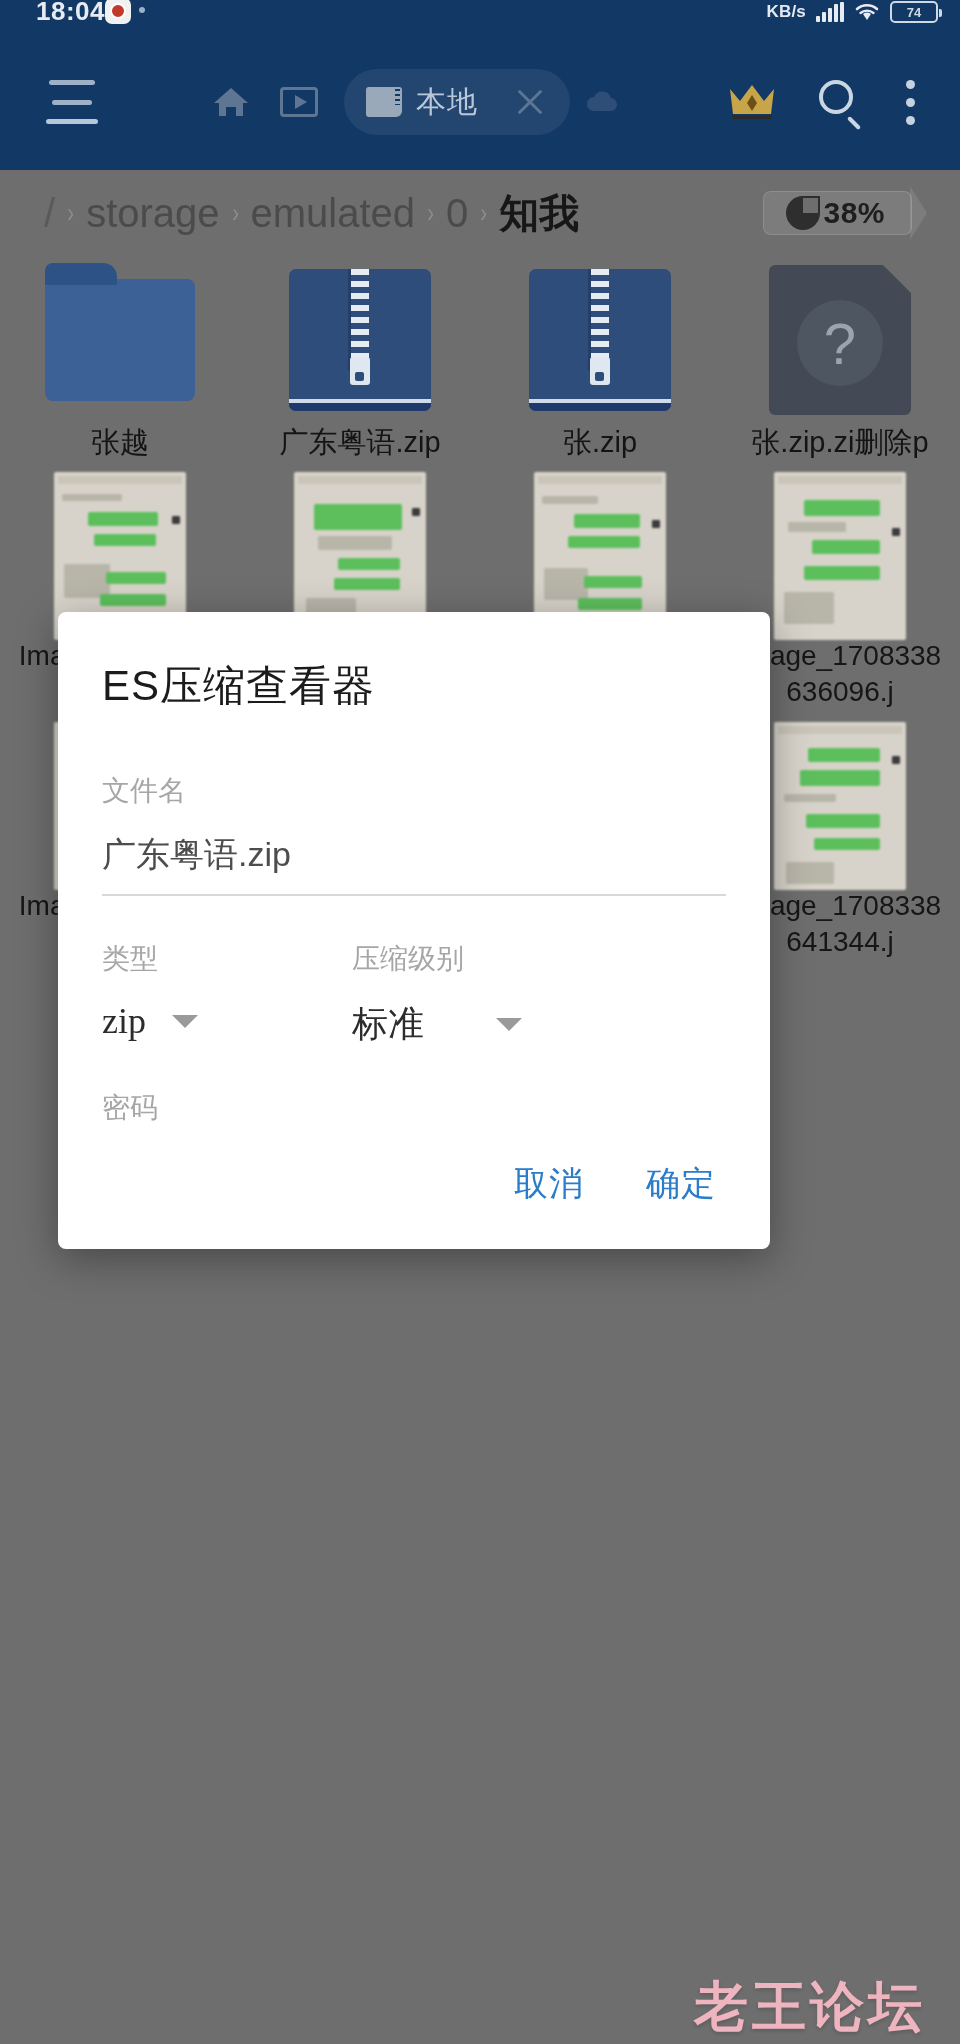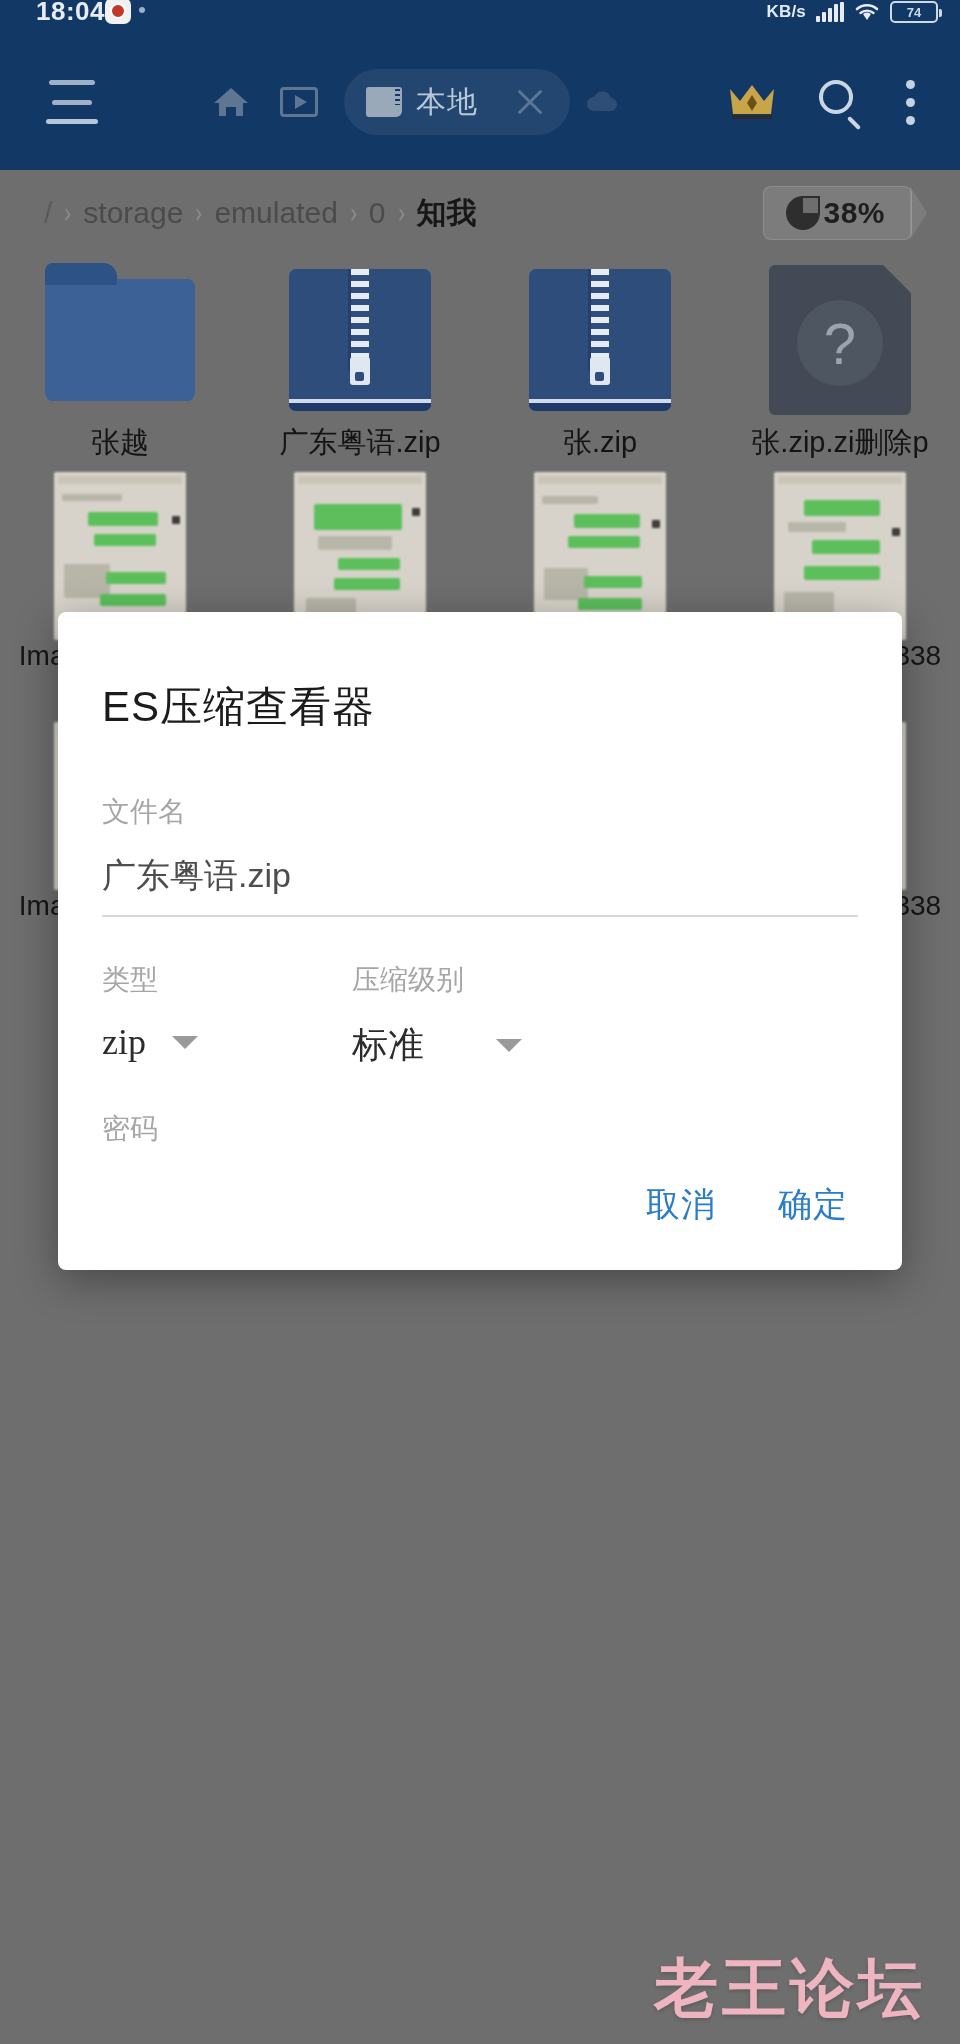--- a/index.html
+++ b/index.html
@@ -198,39 +198,39 @@
     position: absolute;
     top: 170px; left: 0;
     width: 960px; height: 86px;
     display: flex;
     align-items: center;
     padding: 0 26px;
     z-index: 10;
   }
   .crumbs { display: flex; align-items: center; gap: 0px; }
   .crumb {
-    font-size: 30px;
+    font-size: 40px;
     color: #4b4b4b;
     padding: 0 9px;
     white-space: nowrap;
   }
   .crumb.root { color: #5a5a5a; padding-left: 18px; }
   .crumb.current { color: #171717; font-weight: 600; }
   .crumb-sep {
     font-size: 27px;
     color: #8d8d8d;
     padding: 0 2px;
     transform: scaleX(0.75);
   }
   .bc-spacer { flex: 1; }
   .storage-badge {
     display: flex;
     align-items: center;
     gap: 3px;
-    height: 54px;
+    height: 44px;
     padding: 0 26px 0 22px;
     background: rgba(255,255,255,0.10);
     border: 1px solid rgba(255,255,255,0.13);
     border-radius: 8px;
     margin-right: 22px;
     position: relative;
   }
   .storage-badge::after {
     content: "";
     position: absolute; right: -16px; top: 50%;
@@ -385,26 +385,26 @@
   
   .scrim {
     position: absolute; inset: 0;
     background: rgba(0,0,0,0.0);
     z-index: 40;
     pointer-events: none;
   }
   .dialog {
     position: absolute;
     left: 58px; top: 612px;
-    width: 844px;
+    width: 712px;
     background: #ffffff;
     border-radius: 8px;
     box-shadow: 0 10px 40px rgba(0,0,0,0.35);
     z-index: 45;
-    padding: 67px 44px 26px 44px;
+    padding: 46px 44px 26px 44px;
   }
   .dlg-title {
     font-size: 42px;
     color: #1b1b1b;
     letter-spacing: 1px;
     margin-bottom: 58px;
   }
   .field-label {
     font-size: 28px;
     color: #a6a6a6;
@@ -495,22 +495,22 @@
     color: #2b7cc9;
     letter-spacing: 1px;
     background: none; border: none;
     cursor: pointer;
     font-family: "Liberation Sans", "DejaVu Sans", sans-serif;
   }
 
   
   .watermark {
     position: absolute;
-    right: 34px; bottom: 12px;
-    font-size: 64px;
+    right: 34px; bottom: 0;
+    font-size: 54px;
     font-weight: 700;
     color: #f5b8c4;
     letter-spacing: 4px;
     z-index: 20;
     text-shadow: 0 2px 4px rgba(0,0,0,0.18);
     opacity: 0.95;
   }
 </style>
 </head>
 <body>

